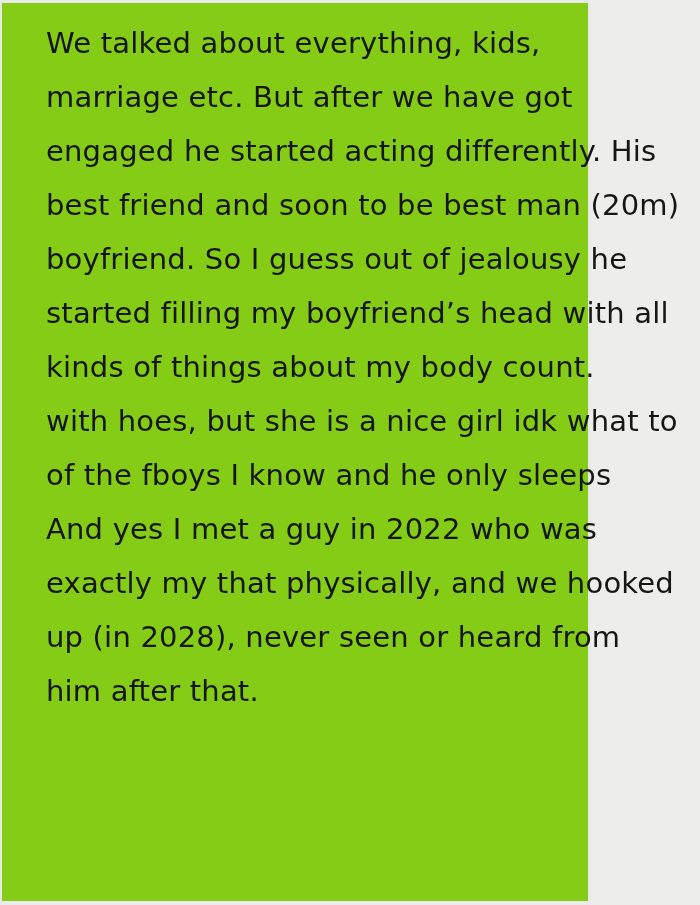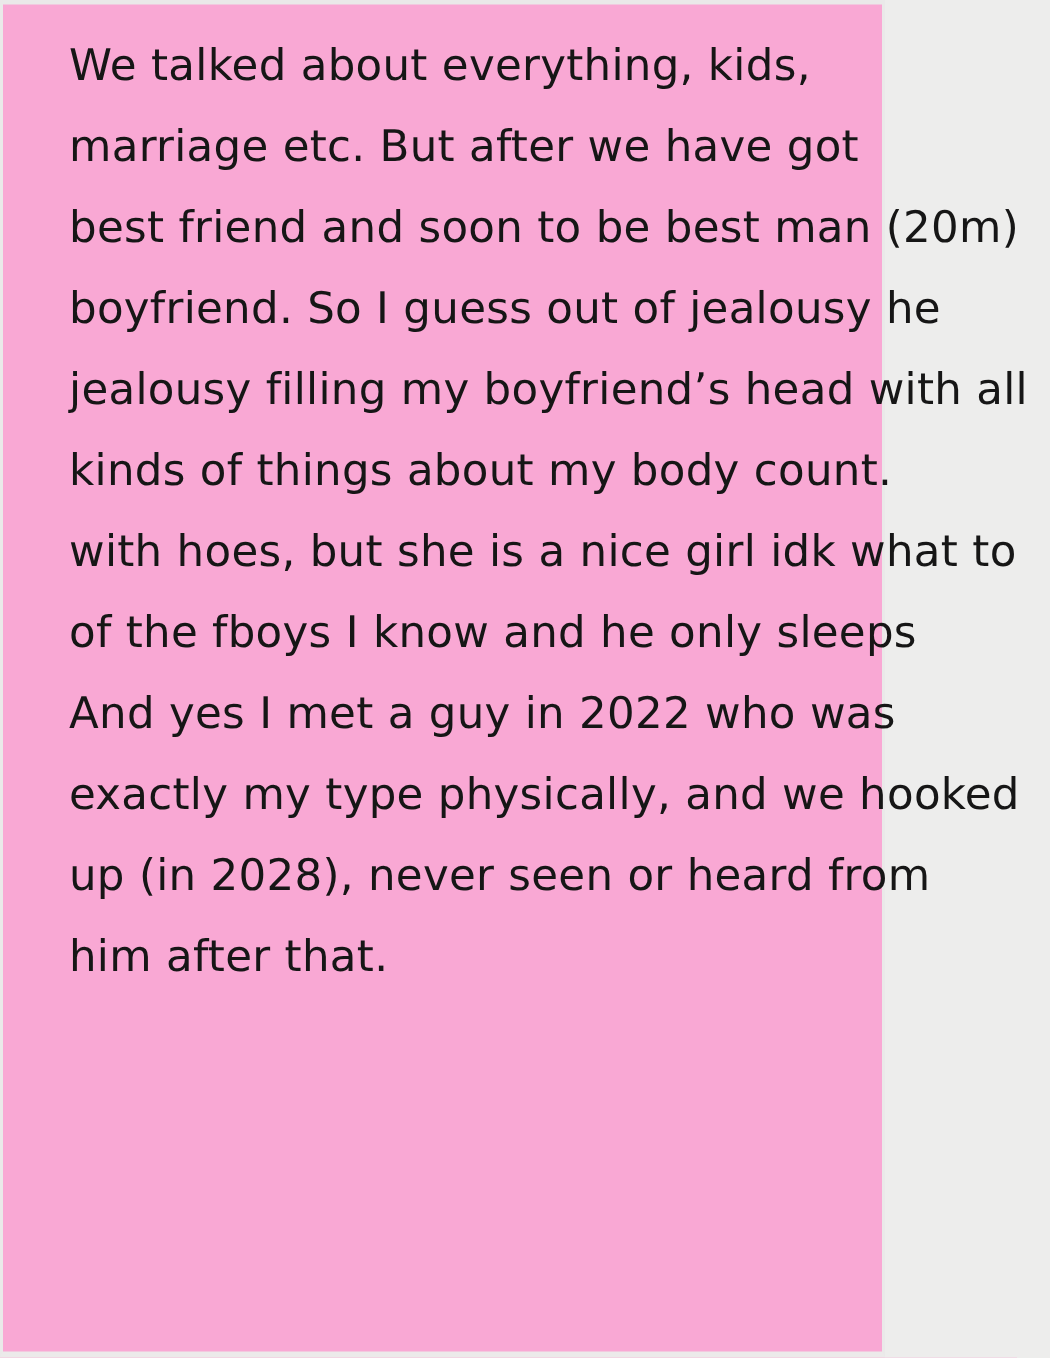--- a/index.html
+++ b/index.html
@@ -7,21 +7,21 @@
     padding: 0;
     width: 700px;
     height: 905px;
     overflow: hidden;
     background: #ededec;
   }
   .post-frame {
     box-sizing: border-box;
     width: 590px;
     height: 905px;
-    background: #f9a8d4;
+    background: #84cc16;
     border-top: 3px solid #eae9e9;
     border-bottom: 4px solid #eceaea;
     border-left: 2px solid #eae9e9;
     border-right: 2px solid #eae9e9;
   }
   .post-text {
     padding: 13px 20px 0 44px;
     font-family: "DejaVu Sans", "Liberation Sans", sans-serif;
     font-size: 29px;
     line-height: 54px;
@@ -33,24 +33,25 @@
     height: 54px;
   }
 </style>
 </head>
 <body>
 
 <div class="post-frame">
   <div class="post-text">
     <div class="post-line">We talked about everything, kids,</div>
     <div class="post-line">marriage etc. But after we have got</div>
+    <div class="post-line">engaged he started acting differently. His</div>
     <div class="post-line">best friend and soon to be best man (20m)</div>
     <div class="post-line">boyfriend. So I guess out of jealousy he</div>
-    <div class="post-line">jealousy filling my boyfriend’s head with all</div>
+    <div class="post-line">started filling my boyfriend’s head with all</div>
     <div class="post-line">kinds of things about my body count.</div>
     <div class="post-line">with hoes, but she is a nice girl idk what to</div>
     <div class="post-line">of the fboys I know and he only sleeps</div>
     <div class="post-line">And yes I met a guy in 2022 who was</div>
-    <div class="post-line">exactly my type physically, and we hooked</div>
+    <div class="post-line">exactly my that physically, and we hooked</div>
     <div class="post-line">up (in 2028), never seen or heard from</div>
     <div class="post-line">him after that.</div>
   </div>
 </div>
 
 </body></html>

